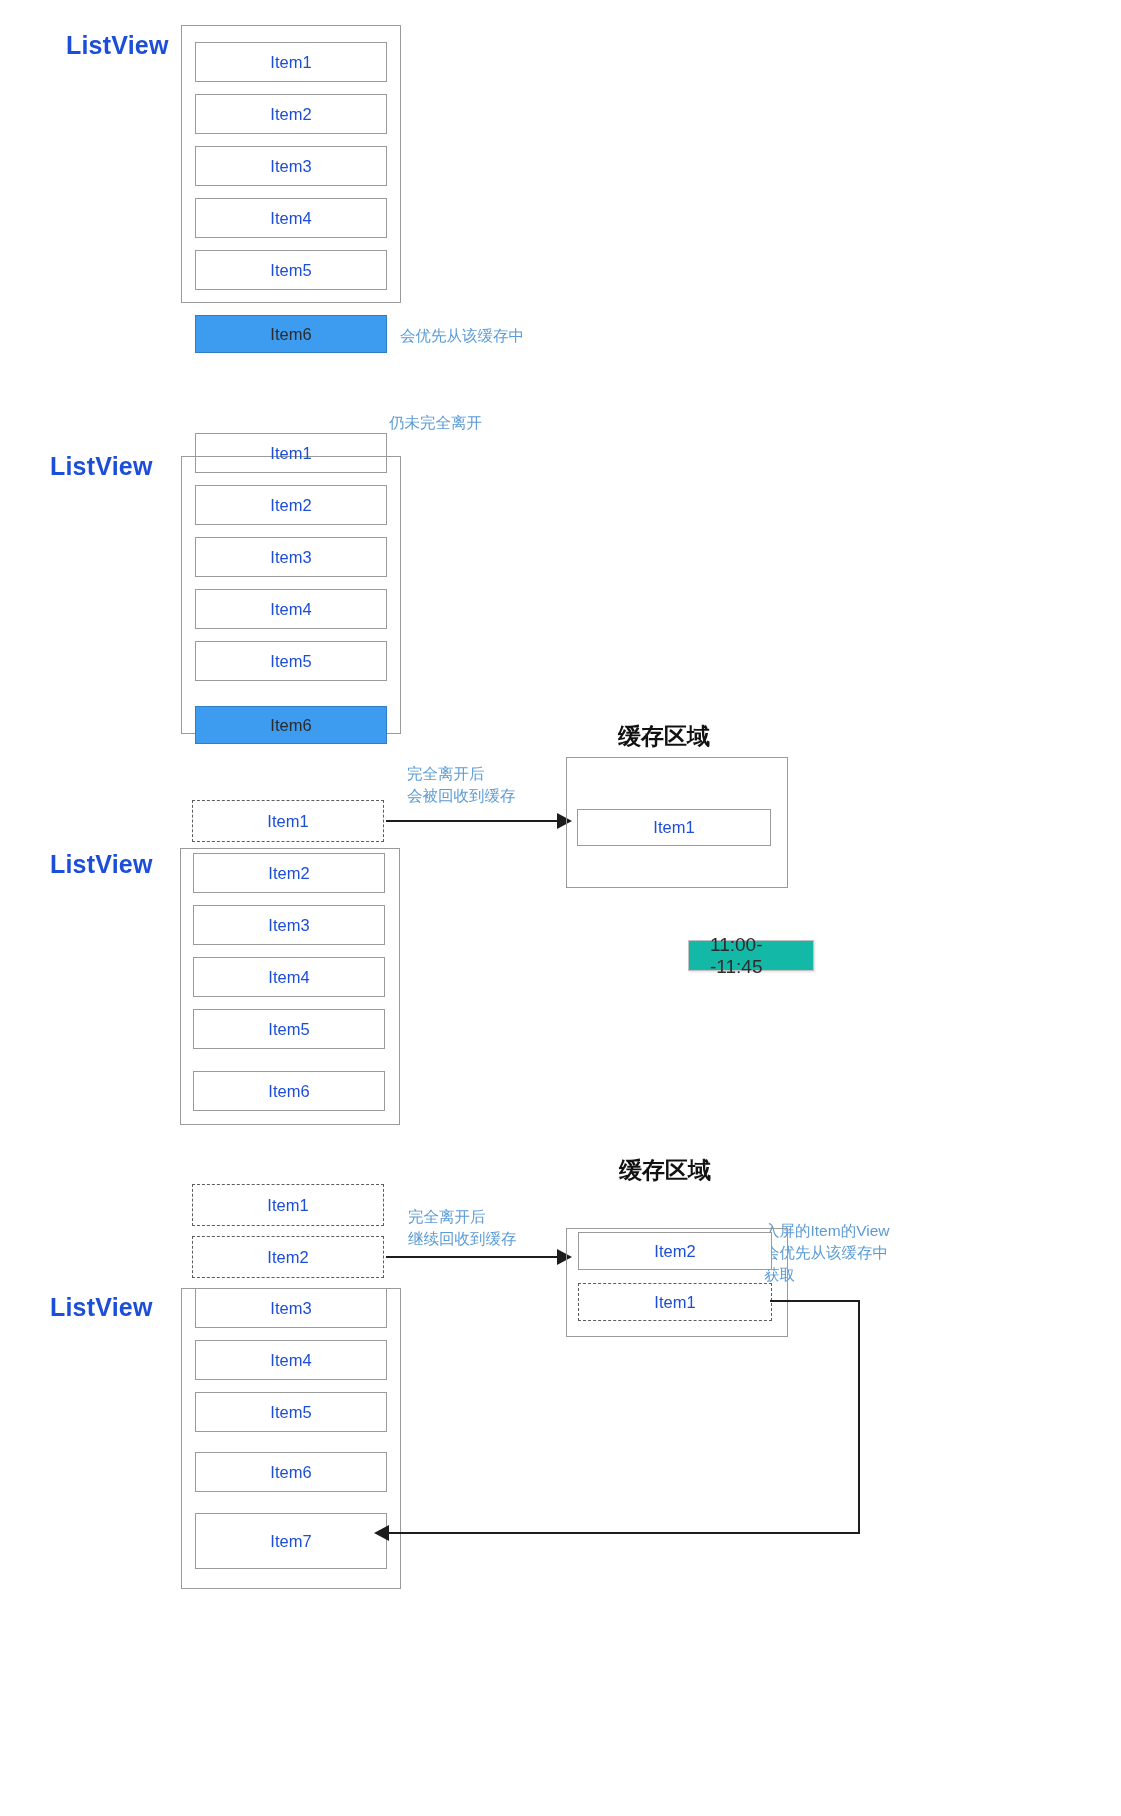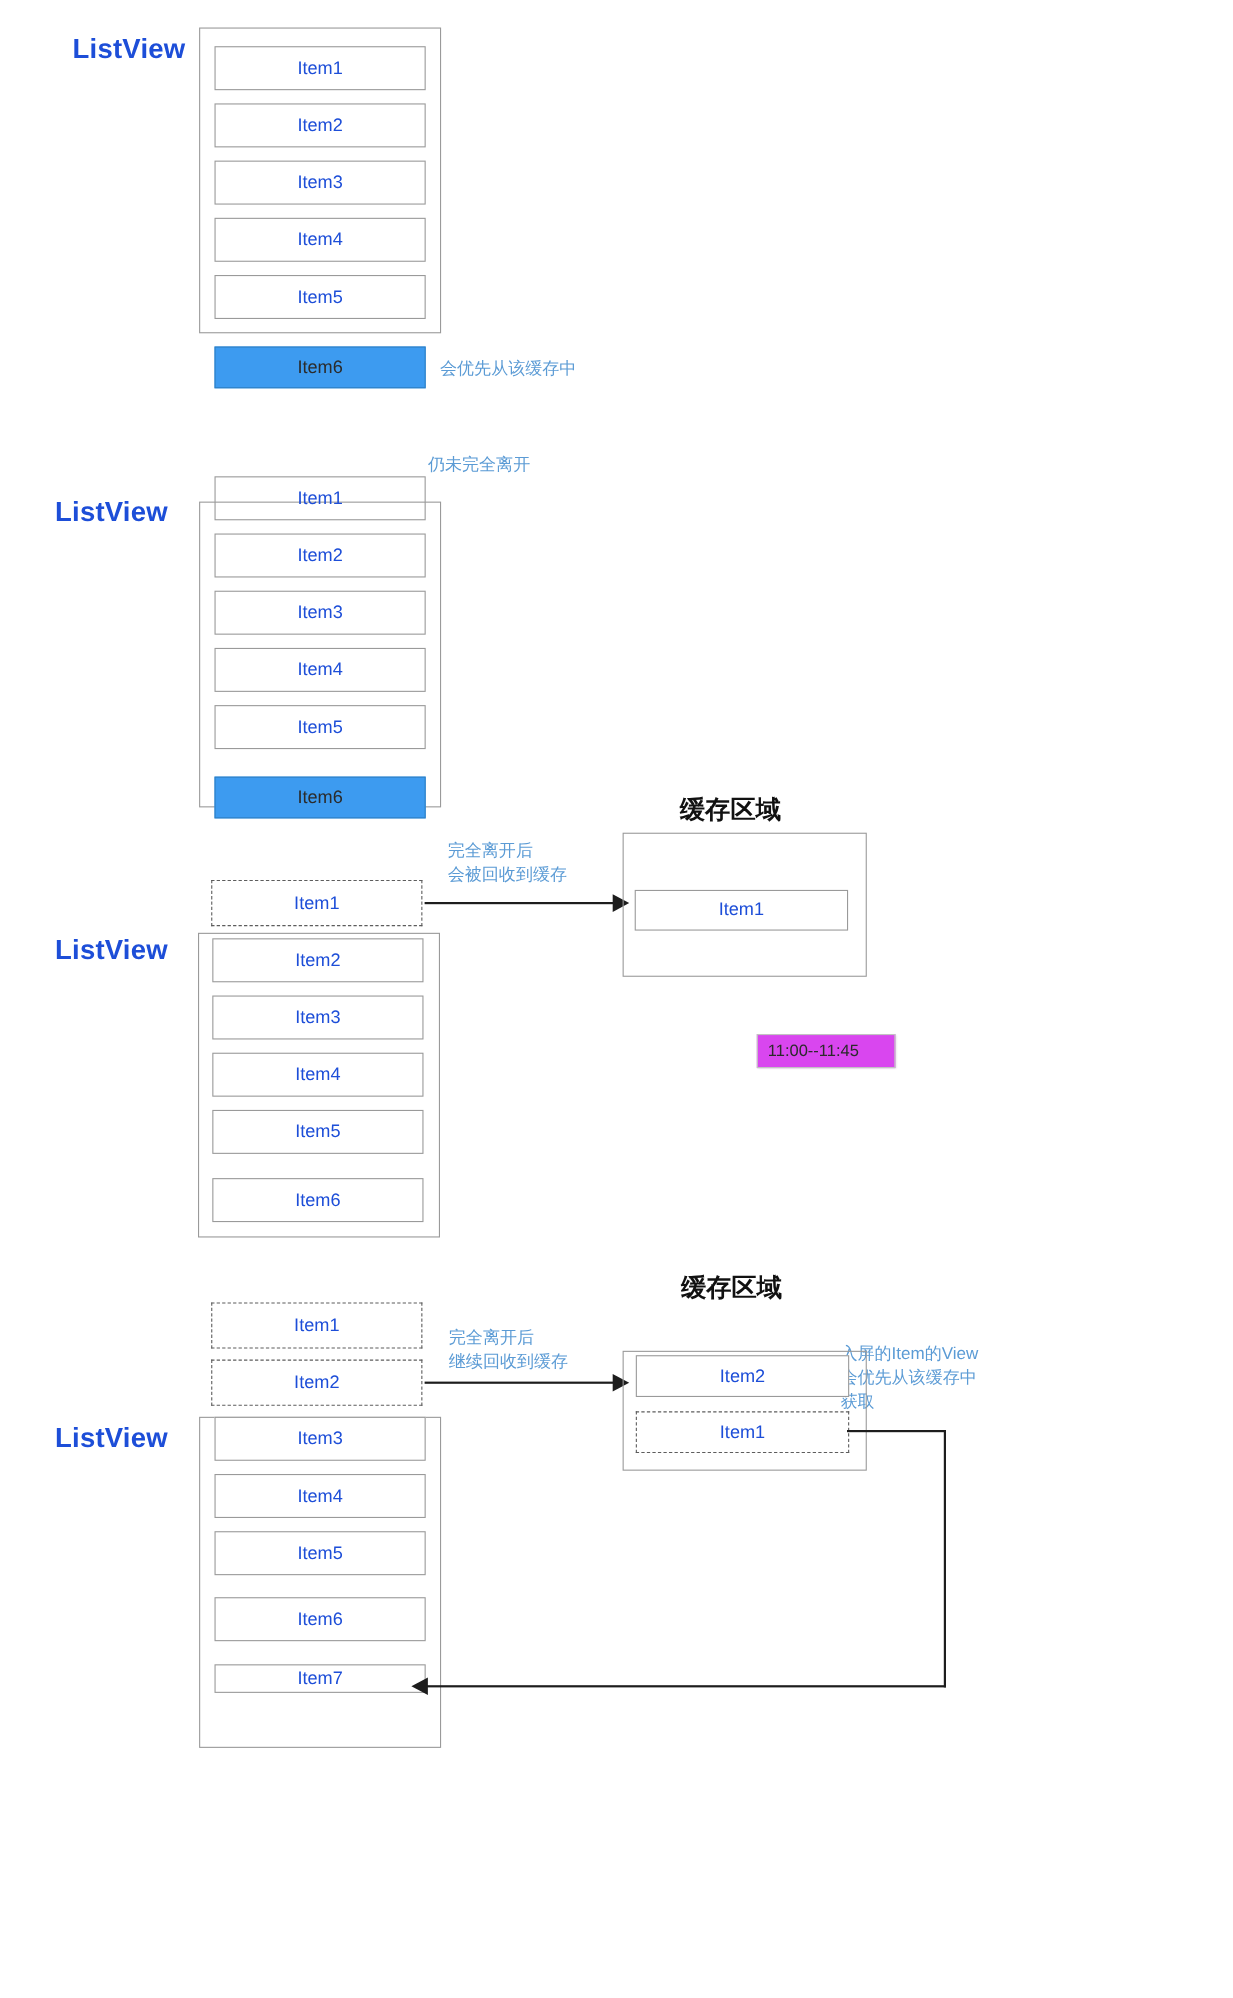--- a/index.html
+++ b/index.html
@@ -94,26 +94,26 @@
     width: 0; height: 0;
     border-top: 8px solid transparent;
     border-bottom: 8px solid transparent;
     border-right: 15px solid #1d1d1d;
   }
 
   
   .tooltip {
     box-sizing: border-box;
     border: 1px solid #c2c2c2;
-    background: #d946ef;
-    font-size: 15px;
+    background: #14b8a6;
+    font-size: 19px;
     color: #2b2b2b;
     display: flex;
     align-items: center;
-    padding-left: 9px;
+    padding-left: 21px;
     box-shadow: 1px 1px 2px rgba(0,0,0,.13);
   }
 </style>
 </head>
 <body>
 
 <div id="canvas">
 
   <div class="abs lv-label" style="left:66px; top:31px;">ListView</div>
 
@@ -181,21 +181,21 @@
   <div class="abs item dashed" style="left:192px; top:1236px; width:192px; height:42px;">Item2</div>
 
   <div class="abs lv-label" style="left:50px; top:1293px;">ListView</div>
 
   <div class="abs lv-frame" style="left:181px; top:1288px; width:220px; height:301px;"></div>
 
   <div class="abs item" style="left:195px; top:1288px; width:192px; height:40px;">Item3</div>
   <div class="abs item" style="left:195px; top:1340px; width:192px; height:40px;">Item4</div>
   <div class="abs item" style="left:195px; top:1392px; width:192px; height:40px;">Item5</div>
   <div class="abs item" style="left:195px; top:1452px; width:192px; height:40px;">Item6</div>
-  <div class="abs item" style="left:195px; top:1513px; width:192px; height:26px;">Item7</div>
+  <div class="abs item" style="left:195px; top:1513px; width:192px; height:56px;">Item7</div>
 
   <div class="abs arrow-line" style="left:386px; top:1256px; width:172px;"></div>
   <div class="abs arrow-head-right" style="left:557px; top:1249px;"></div>
 
   <div class="abs cache-frame" style="left:566px; top:1228px; width:222px; height:109px;"></div>
   <div class="abs item" style="left:578px; top:1232px; width:194px; height:38px;">Item2</div>
   <div class="abs item dashed" style="left:578px; top:1283px; width:194px; height:38px;">Item1</div>
 
   <div class="abs arrow-line" style="left:770px; top:1300px; width:90px;"></div>
   <div class="abs arrow-vline" style="left:858px; top:1300px; height:234px;"></div>

